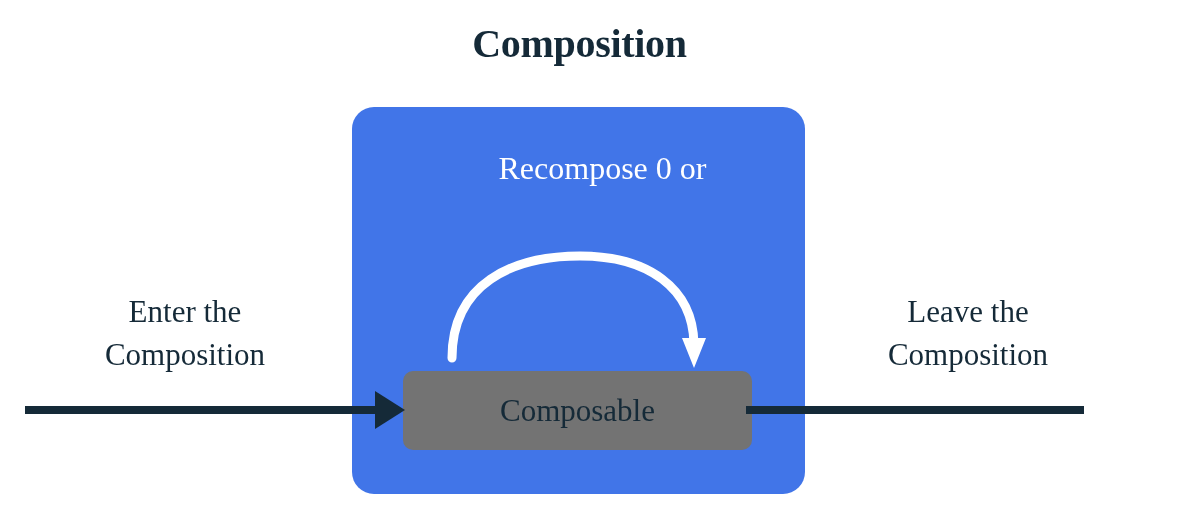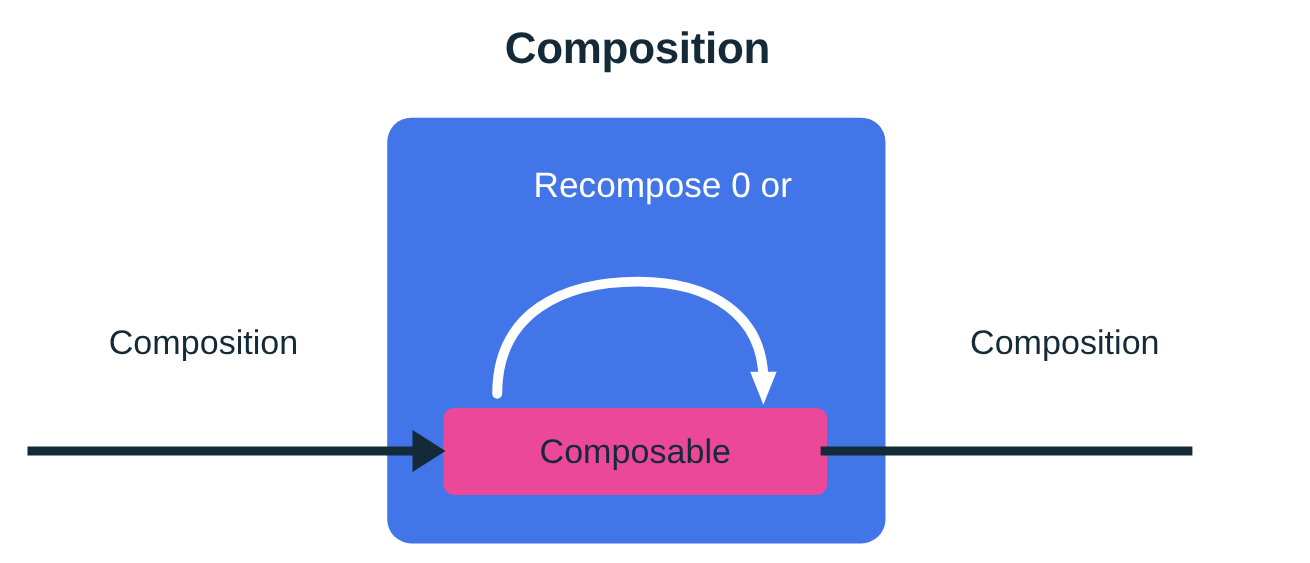--- a/index.html
+++ b/index.html
@@ -9,20 +9,21 @@
   }
   body {
     font-family: "Liberation Sans", sans-serif;
   }
   #stage {
     position: relative;
     width: 1084px;
     height: 512px;
     background: #ffffff;
     overflow: hidden;
+    font-family: Liberation Serif, serif;
   }
 
   
   #diagram-title {
     position: absolute;
     left: 0;
     top: 20px;
     width: 1159px;           
     text-align: center;
     font-size: 40px;
@@ -69,21 +70,21 @@
     overflow: visible;
   }
 
   
   #composable-box {
     position: absolute;
     left: 403px;
     top: 371px;
     width: 349px;
     height: 79px;
-    background: #ec4899;
+    background: #737373;
     border-radius: 10px;
     display: flex;
     align-items: center;
     justify-content: center;
   }
   #composable-label {
     color: #152a38;
     font-size: 31px;
     line-height: 36px;
     white-space: nowrap;
@@ -140,20 +141,22 @@
     <line x1="5" y1="30" x2="360" y2="30" stroke="#152a38" stroke-width="8"></line>
     <path d="M 385 30 L 355 11 L 355 49 Z" fill="#152a38"></path>
   </svg>
 
   <svg id="leave-arrow" class="flow-arrow" viewBox="0 0 430 60">
     <line x1="4" y1="30" x2="398" y2="30" stroke="#152a38" stroke-width="8"></line>
     <path d="M 424 30 L 394 11 L 394 49 Z" fill="#152a38"></path>
   </svg>
 
   <div id="enter-caption" class="side-caption">
+    <span class="ln">Enter the</span>
     <span class="ln">Composition</span>
   </div>
 
   <div id="leave-caption" class="side-caption">
+    <span class="ln">Leave the</span>
     <span class="ln">Composition</span>
   </div>
 
 </div>
 
 </body></html>

